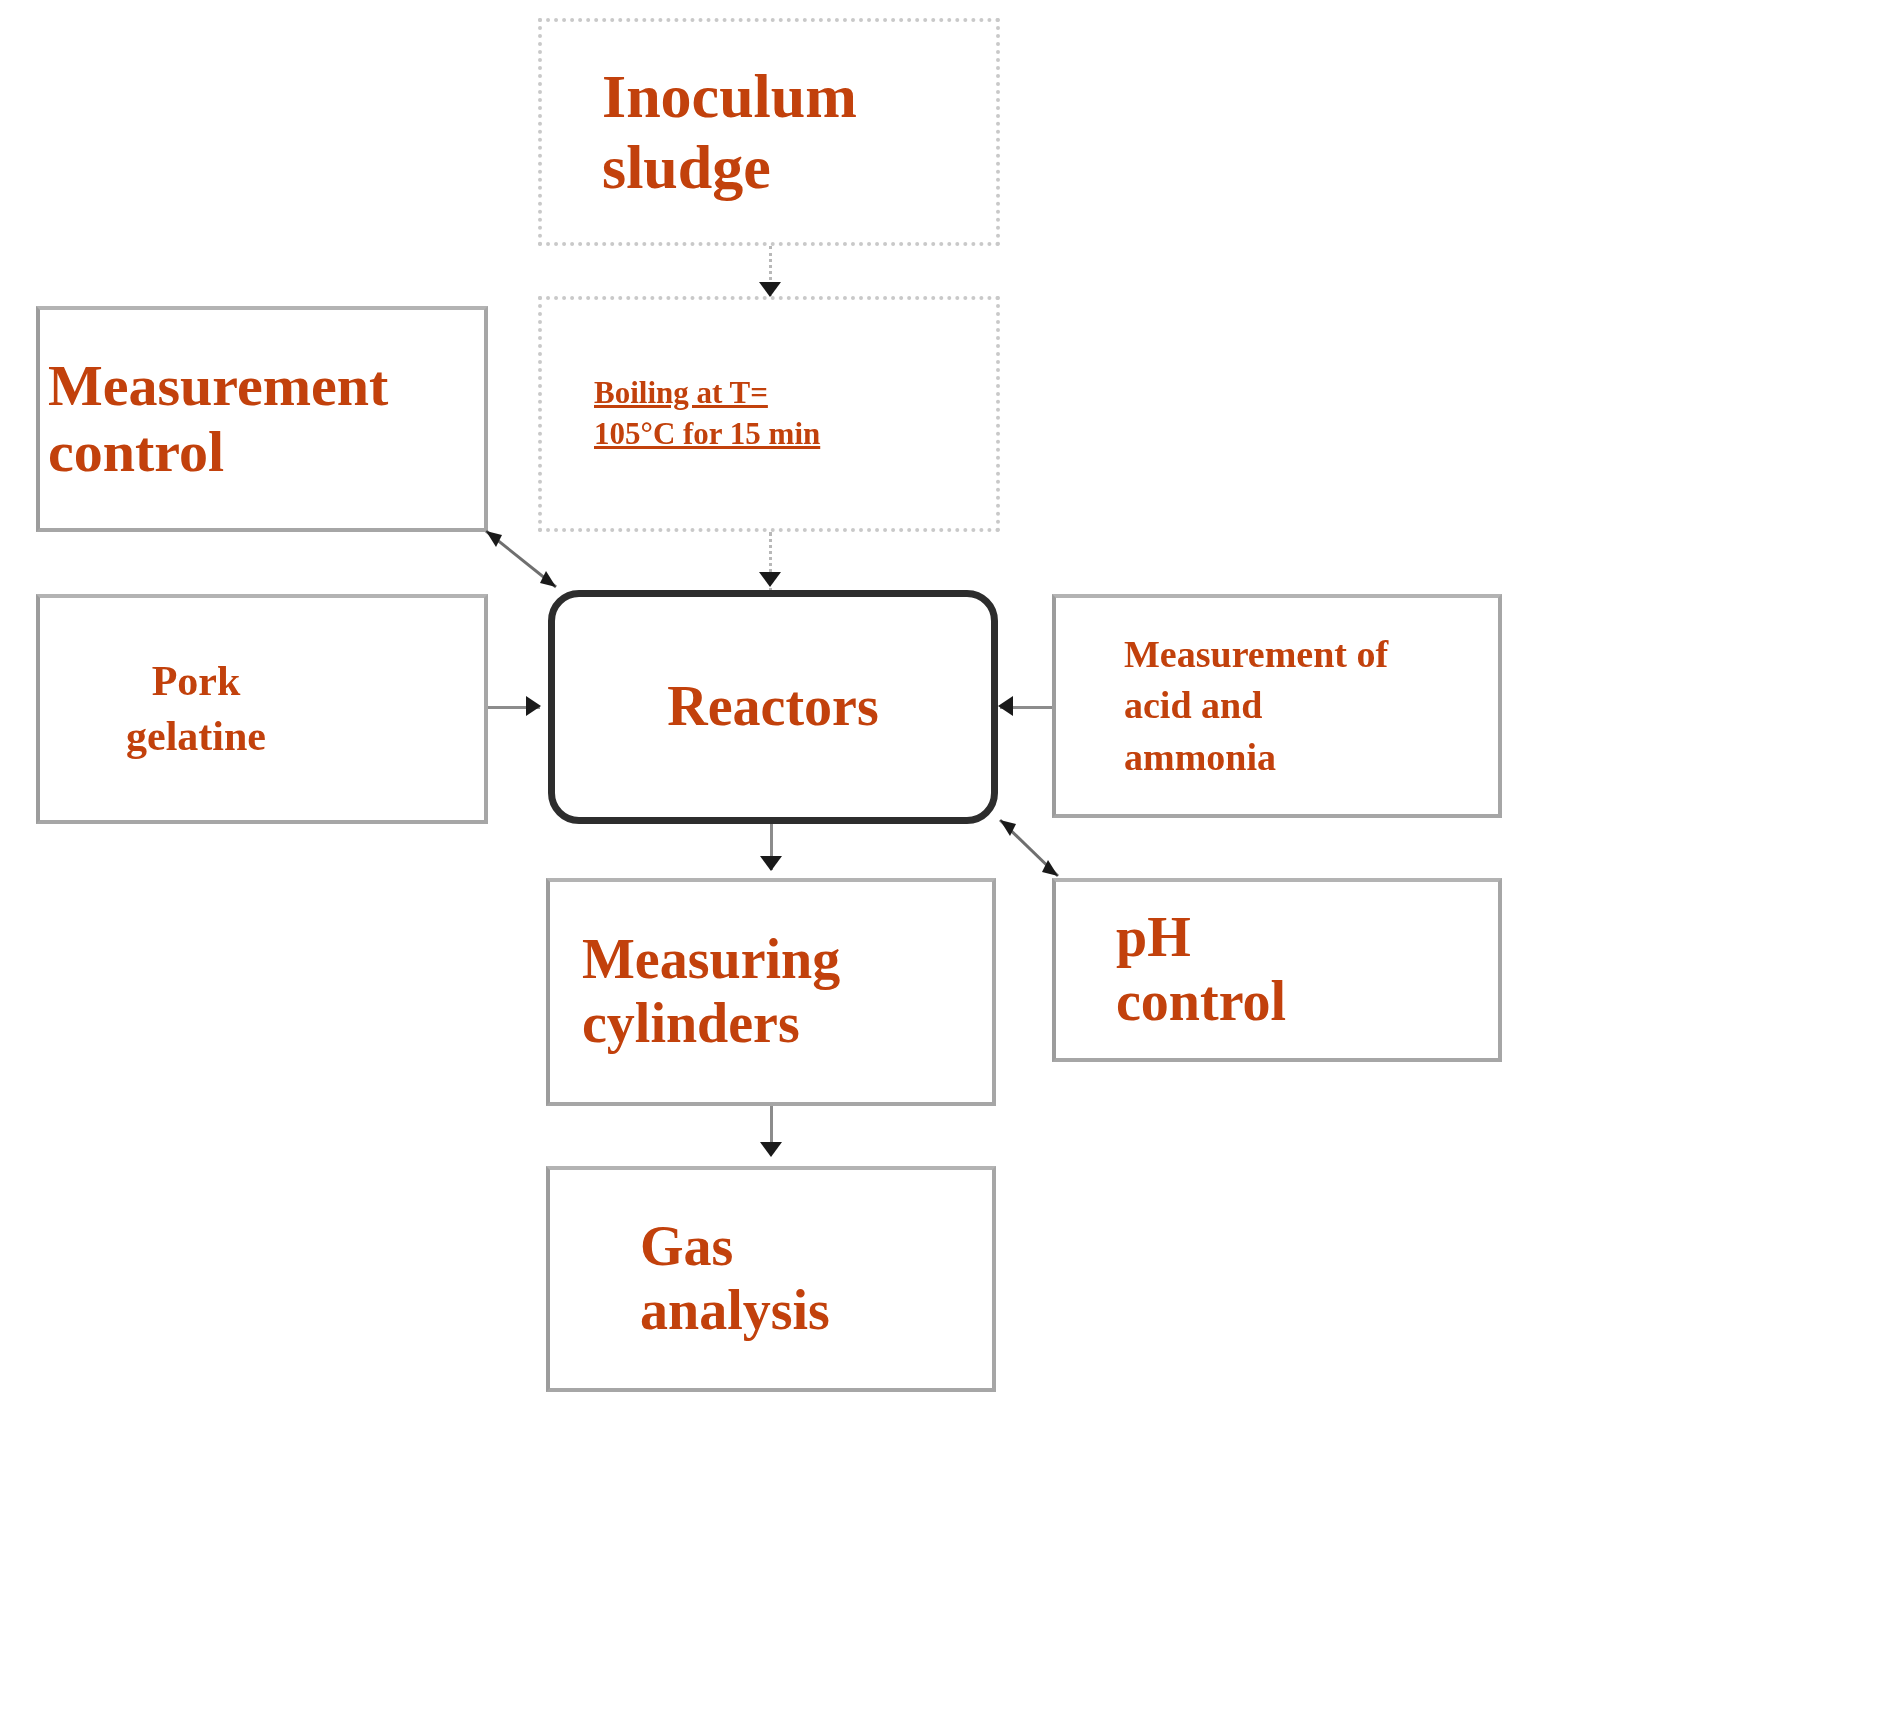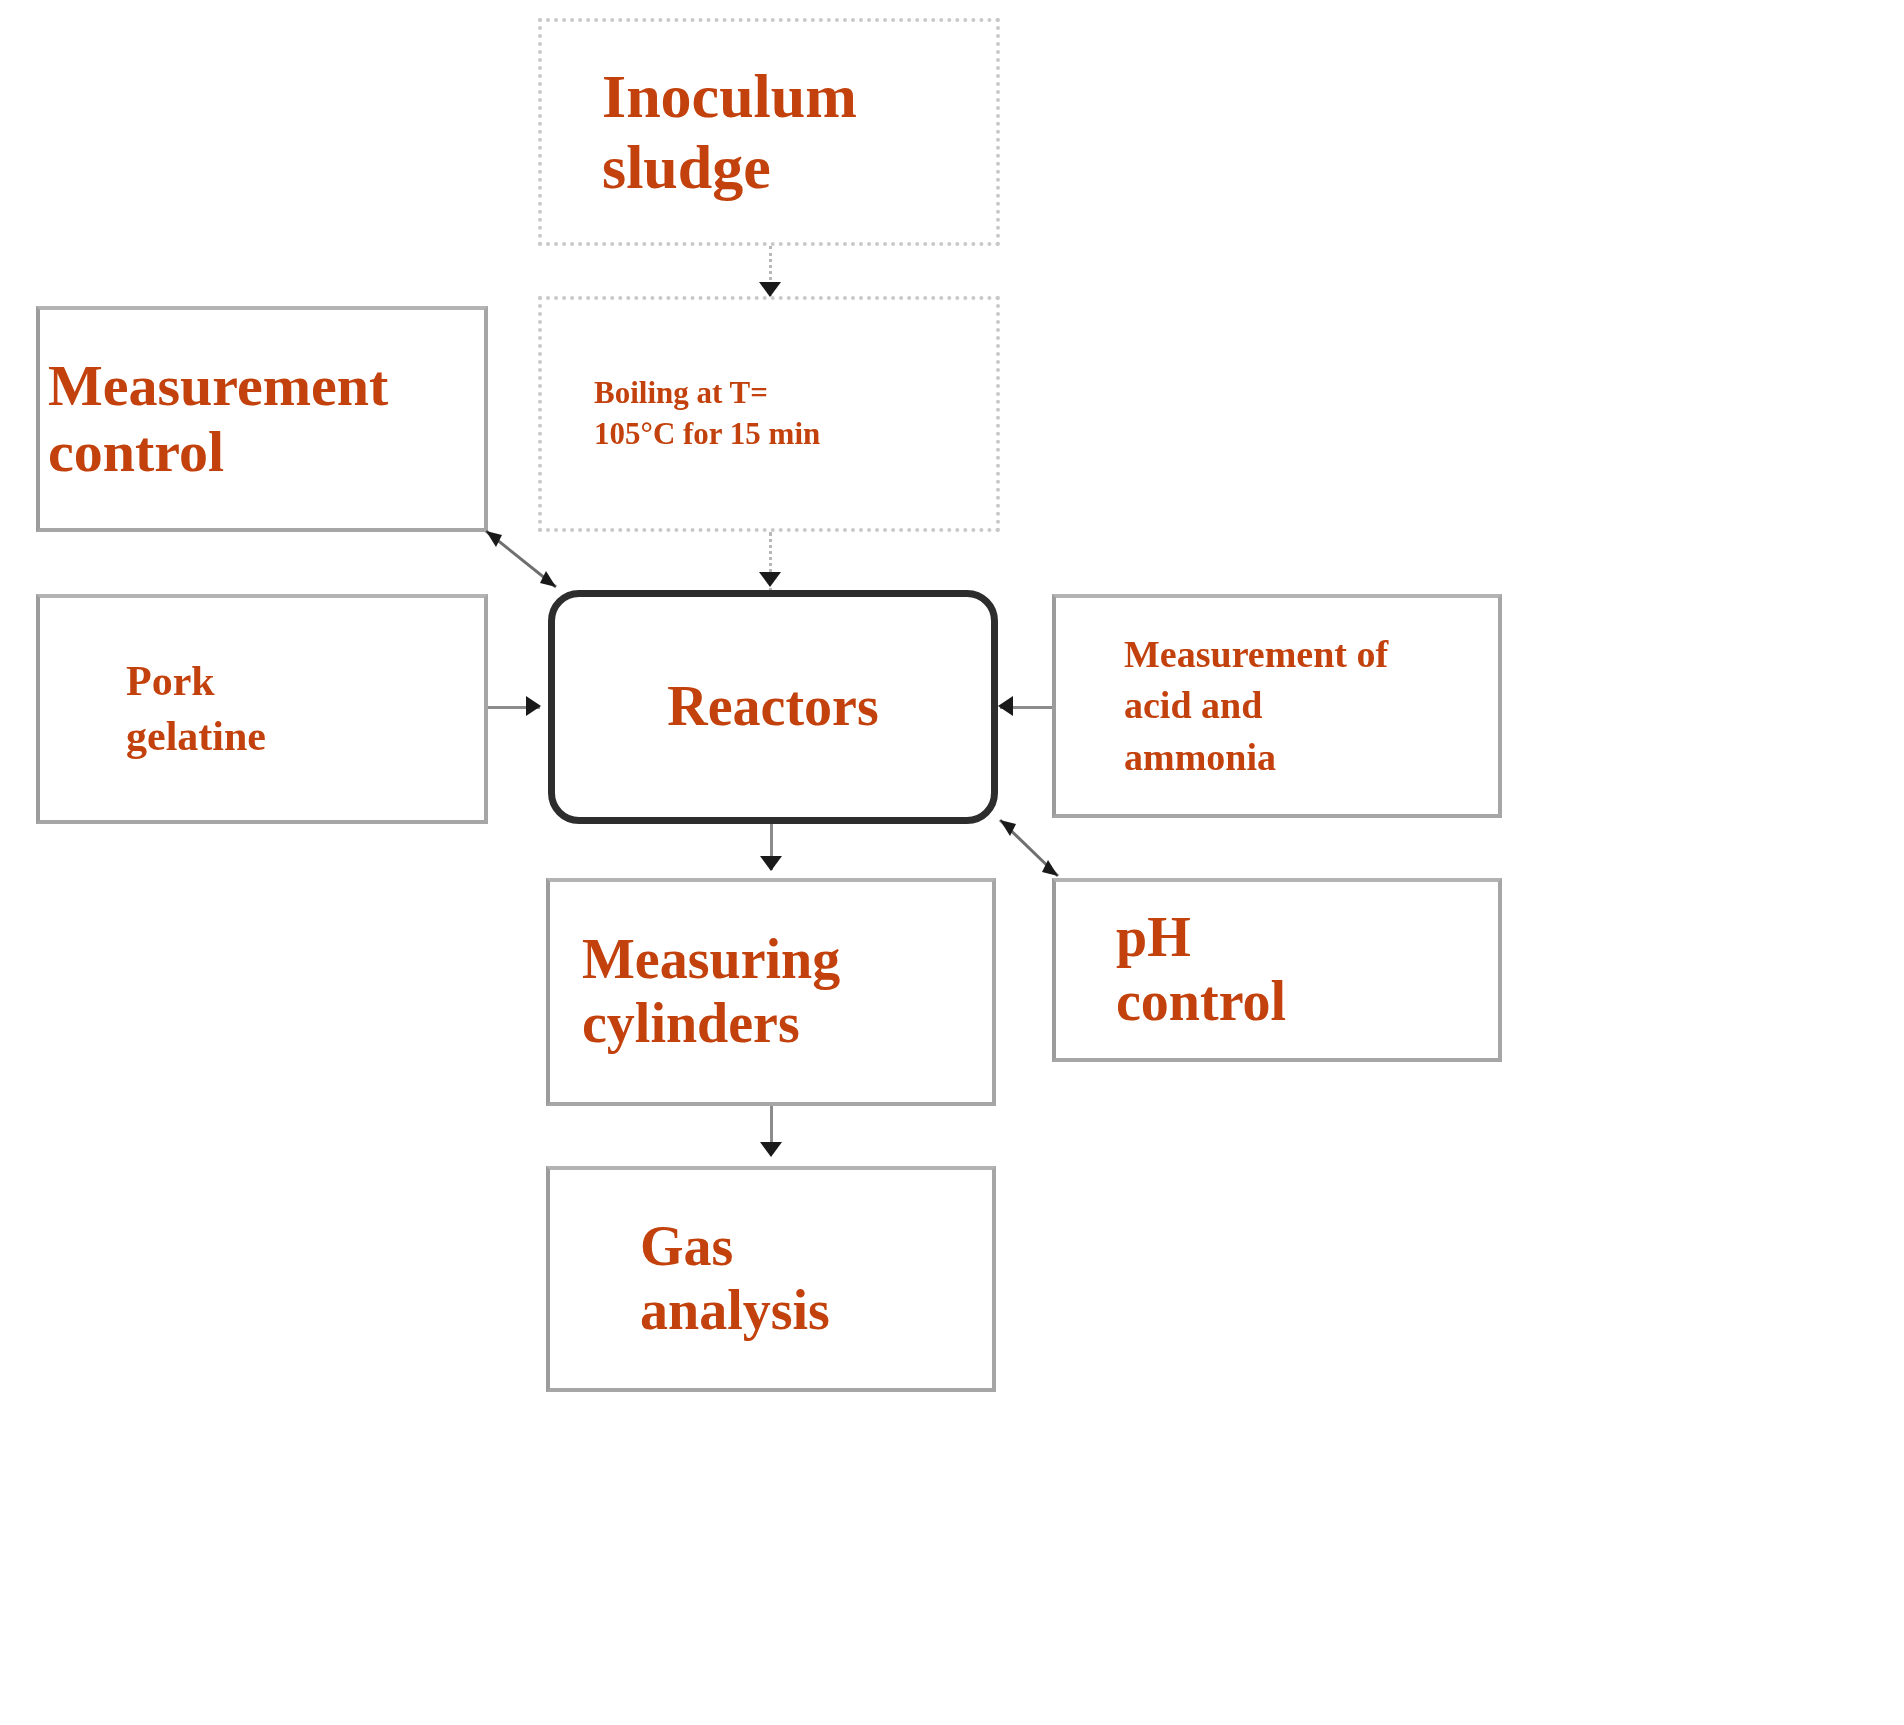--- a/index.html
+++ b/index.html
@@ -50,31 +50,32 @@
   #node-inoculum {
     left: 538px; top: 18px; width: 462px; height: 228px;
     padding-left: 60px;
   }
   #node-inoculum .label { font-size: 62px; }
 
   #node-boiling {
     left: 538px; top: 296px; width: 462px; height: 236px;
     padding-left: 52px;
   }
-  #node-boiling .label { font-size: 31px; line-height: 1.32; }
+  #node-boiling .label { font-size: 31px; line-height: 1.32; text-decoration: underline; }
 
   #node-temperature {
     left: 36px; top: 306px; width: 452px; height: 226px;
     padding-left: 8px;
   }
   #node-temperature .label { font-size: 58px; }
 
   #node-pork {
     left: 36px; top: 594px; width: 452px; height: 230px;
     padding-left: 86px;
+    text-align: center;
   }
   #node-pork .label { font-size: 42px; line-height: 1.32; }
 
   #node-reactors {
     left: 548px; top: 590px; width: 450px; height: 234px;
     justify-content: center;
     border-radius: 31px;
   }
   #node-reactors .label { font-size: 56px; text-align: center; }
 

